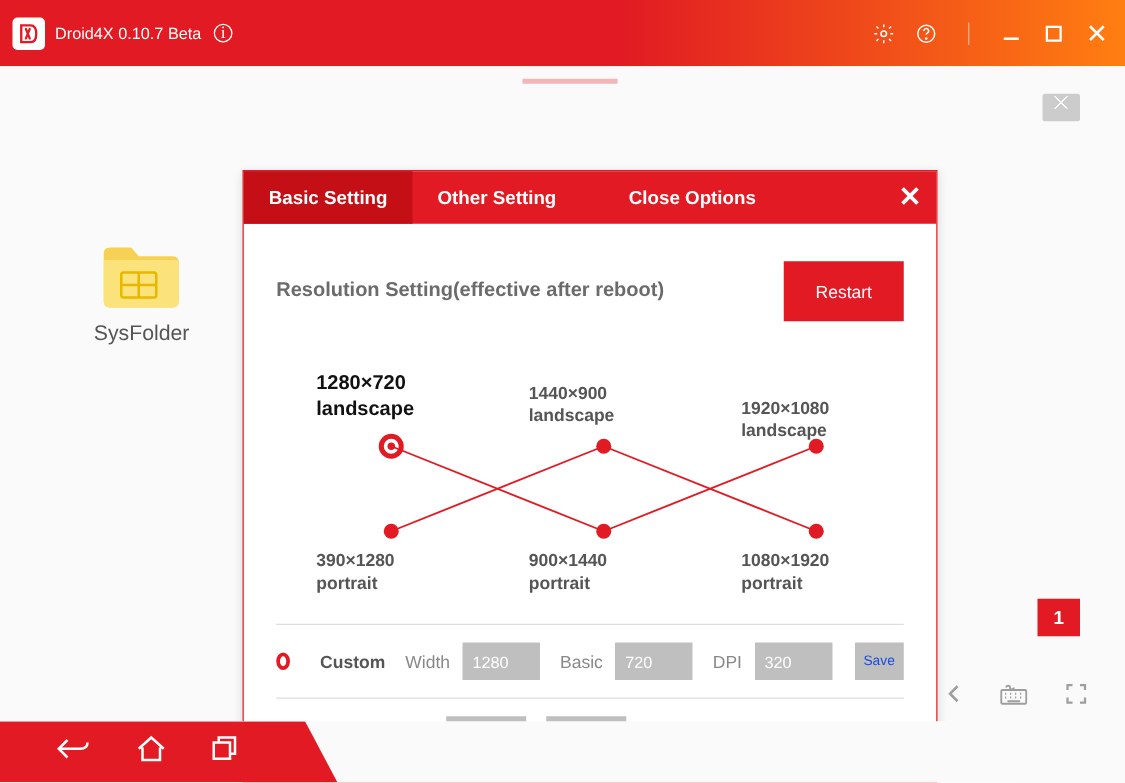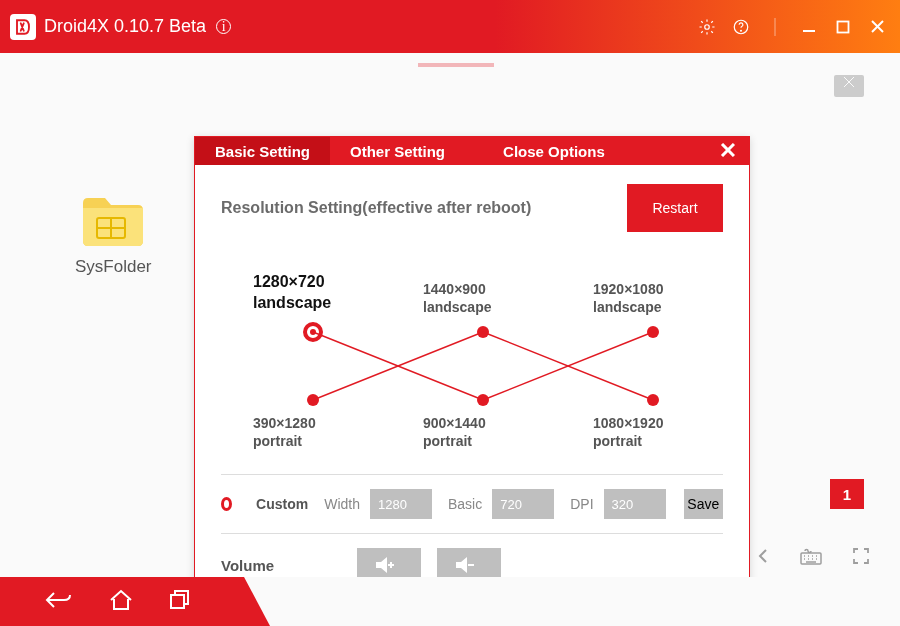--- a/index.html
+++ b/index.html
@@ -6,60 +6,60 @@
   body { width: 900px; height: 626px; background: #fff; position: relative; overflow: hidden; }
 
   
   .titlebar {
     height: 53px; width: 100%;
     background: linear-gradient(to right, #e11a23 0%, #e11a23 55%, #ff7e11 100%);
     display: flex; align-items: center; color: #fff; padding: 0 10px;
   }
   .titlebar .logo { width: 26px; height: 26px; background: #fff; border-radius: 4px; margin-right: 8px; display:flex; align-items:center; justify-content:center;}
   .titlebar .logo svg { width: 18px; height: 18px; }
-  .titlebar .title { font-size: 18px; }
+  .titlebar .title { font-size: 13px; }
   .titlebar .info { margin-left: 10px; font-size:14px; border:1.5px solid #fff; border-radius:50%; width:15px; height:15px; display:flex; align-items:center; justify-content:center; font-family: serif; }
   .titlebar .spacer { flex:1; }
   .titlebar .winbtn { width:26px; height:26px; margin-left:8px; display:flex; align-items:center; justify-content:center; cursor:pointer;}
   .titlebar .winbtn svg { stroke:#fff; fill:none; }
 
   
   .mainarea { position: absolute; left:0; right:0; top:53px; bottom:49px; background:#fafafa; }
   .desktop-icon { position:absolute; left:75px; top:140px; width:76px; text-align:center;}
   .desktop-icon .folder { width:64px; height:56px; margin:0 auto 8px;}
   .desktop-icon .label { font-size:17px; color:#555;}
   .envelope { position:absolute; right:36px; top:22px; width:30px; height:22px; background:#ccc; border-radius:2px;}
   .envelope::after { content:''; position:absolute; left:2px; right:2px; top:2px; height:10px; background:linear-gradient(135deg, transparent 48%, #fafafa 48% 52%, transparent 52%), linear-gradient(45deg, transparent 48%, #fafafa 48% 52%, transparent 52%); }
   .red-tab-ghost { position:absolute; top:10px; left:418px; width:76px; height:4px; background:#e11a23; opacity:.3 }
   .red-square { position:absolute; right:36px; bottom:68px; width:34px; height:30px; background:#e11a23; color:#fff; font-size:15px; font-weight:bold; display:flex; align-items:center; justify-content:center;}
   .right-icons { position:absolute; right:30px; bottom:8px; display:flex; gap:30px; align-items:center;}
   .right-icons span { color:#9e9e9e; }
 
   
   .dialog { position:absolute; left:194px; top:83px; width:556px; border:1px solid #e11a23; background:#fff; box-shadow:0 2px 8px rgba(0,0,0,.15);}
-  .dialog-tabs { height:28px; background:#e11a23; display:flex; align-items:stretch; color:#fff; font-size:15px;}
+  .dialog-tabs { height:42px; background:#e11a23; display:flex; align-items:stretch; color:#fff; font-size:15px;}
   .dialog-tabs .tab { padding:0 20px; display:flex; align-items:center; cursor:pointer; font-weight:bold;}
   .dialog-tabs .tab.active { background:#c40f17;}
   .dialog-tabs .gap { width:18px; }
   .dialog-tabs .spacer { flex:1; }
   .dialog-tabs .close { width:42px; display:flex; align-items:center; justify-content:center; cursor:pointer; font-size:22px; font-weight:bold;}
-  .dialog-body { padding:19px 26px 18px; }
+  .dialog-body { padding:30px 26px 18px; }
   .dialog-body .heading { font-size:16px; font-weight:bold; color:#6b6b6b; display:flex; align-items:center; justify-content:space-between;}
   .restart-btn { background:#e11a23; color:#fff; border:none; width:96px; height:48px; font-size:14px; cursor:pointer;}
   
   .resgrid { position:relative; height:210px; margin-top:18px;}
   .resopt { position:absolute; width:120px; text-align:left; font-size:14px; color:#555; font-weight:bold; line-height:1.3;}
   .resopt.selected { color:#111; font-size:16px; }
   .hr { height:1px; background:#ddd; margin:14px 0;}
   
   .customrow { display:flex; align-items:center; gap:10px; font-size:14px; color:#555; font-weight:bold;}
   .customrow .radio { width:14px; height:14px; border:3px solid #e11a23; border-radius:50%; margin-right:14px;}
   .customrow label { font-weight:normal; color:#888; margin-left:6px;}
   .customrow input { width:62px; height:30px; background:#bfbfbf; border:none; color:#fff; font-size:13px; padding:0 8px;}
-  .customrow .save { width:62px; height:30px; background:#bfbfbf; border:none; color:#000000; font-size:14px; cursor:pointer; margin-left:8px;}
+  .customrow .save { width:62px; height:30px; background:#bfbfbf; border:none; color:#1d4ed8; font-size:11px; cursor:pointer; margin-left:8px;}
   
   .volumerow { display:flex; align-items:center; gap:16px; margin-top:6px; font-size:15px; color:#555; font-weight:bold;}
   .volbtn { width:64px; height:34px; background:#bfbfbf; border:none; display:flex; align-items:center; justify-content:center; cursor:pointer;}
 
   
   .dock { position:absolute; left:0; bottom:0; height:49px; width:270px; background:#e11a23; display:flex; align-items:center; gap:34px; padding-left:44px;
     clip-path: polygon(0 0, 244px 0, 270px 100%, 0 100%);}
   .dock .dbtn { cursor:pointer; }
   .bottom-bg { position:absolute; left:0; right:0; bottom:0; height:49px; background:#fafafa; }
 </style>
@@ -172,21 +172,21 @@
           <line x1="92" y1="150" x2="262" y2="82" stroke="#e11a23" stroke-width="1.5"></line>
           <line x1="262" y1="82" x2="432" y2="150" stroke="#e11a23" stroke-width="1.5"></line>
           <line x1="262" y1="150" x2="432" y2="82" stroke="#e11a23" stroke-width="1.5"></line>
         </svg>
         <div class="resopt selected" style="left:32px; top:22px">
           <span>1280×720</span><br><span>landscape</span>
         </div>
         <div class="resopt" style="left:202px; top:30px">
           <span>1440×900</span><br><span>landscape</span>
         </div>
-        <div class="resopt" style="left:372px; top:30px">
+        <div class="resopt" style="left:372px; top:42px">
           <span>1920×1080</span><br><span>landscape</span>
         </div>
         <div class="resopt" style="left:32px; top:164px">
           <span>390×1280</span><br><span>portrait</span>
         </div>
         <div class="resopt" style="left:202px; top:164px">
           <span>900×1440</span><br><span>portrait</span>
         </div>
         <div class="resopt" style="left:372px; top:164px">
           <span>1080×1920</span><br><span>portrait</span>

